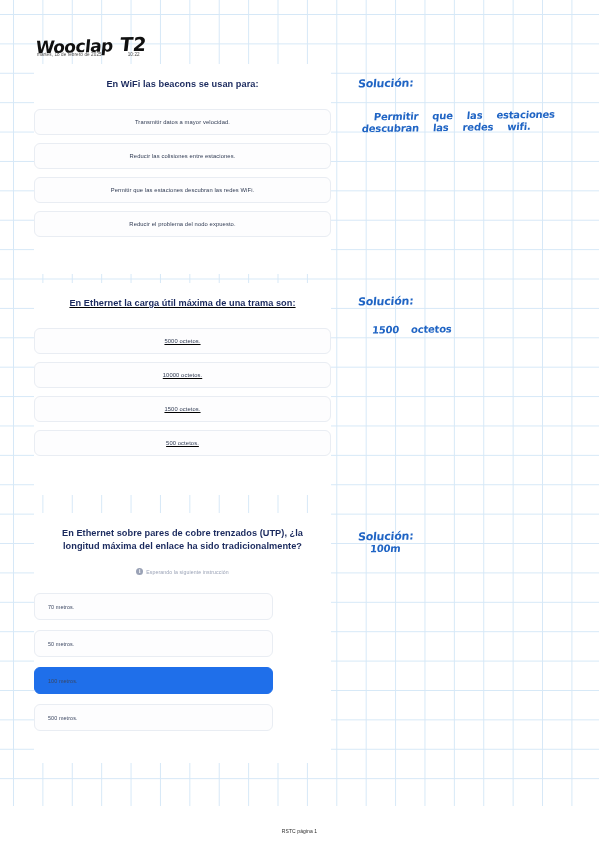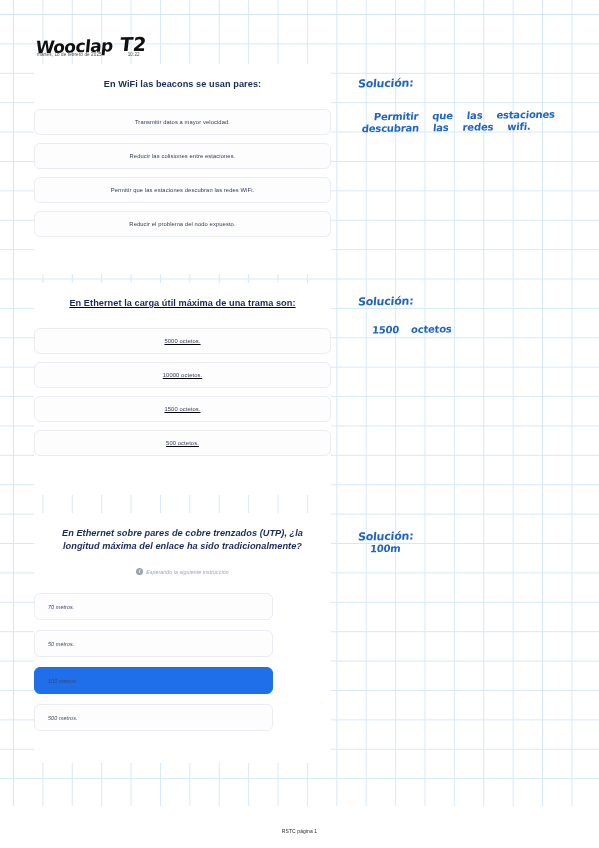--- a/index.html
+++ b/index.html
@@ -76,21 +76,21 @@
   
   .qblock {
     position: absolute;
     left: 34px;
     width: 297px;
     z-index: 4;
     background: #ffffff;
   }
   #qblock-1 { top: 64px;  height: 210px; }
   #qblock-2 { top: 283px; height: 212px; text-decoration: underline; }
-  #qblock-3 { top: 513px; height: 250px; font-style: italic; }
+  #qblock-3 { top: 513px; height: 250px; }
 
   .q-title {
     text-align: center;
     color: #1b2a5e;
     font-weight: bold;
     font-size: 9.2px;
     line-height: 12.6px;
     padding: 14px 16px 0 16px;
     letter-spacing: 0.05px;
   }
@@ -219,21 +219,21 @@
 <div id="grid-bottom-cap"></div>
 
 <div id="hand-title">
   <span>Wooclap</span><span class="t2">T2</span>
 </div>
 <div id="meta-line">
   <span>martes, 18 de febrero de 2025</span><span class="meta-time">10:22</span>
 </div>
 
 <div class="qblock" id="qblock-1">
-  <div class="q-title">En WiFi las beacons se usan pares:</div>
+  <div class="q-title">En WiFi las beacons se usan para:</div>
   <div class="options">
     <div class="option">
       <span class="option-label">Transmitir datos a mayor velocidad.</span>
     </div>
     <div class="option">
       <span class="option-label">Reducir las colisiones entre estaciones.</span>
     </div>
     <div class="option">
       <span class="option-label">Permitir que las estaciones descubran las redes WiFi.</span>
     </div>

